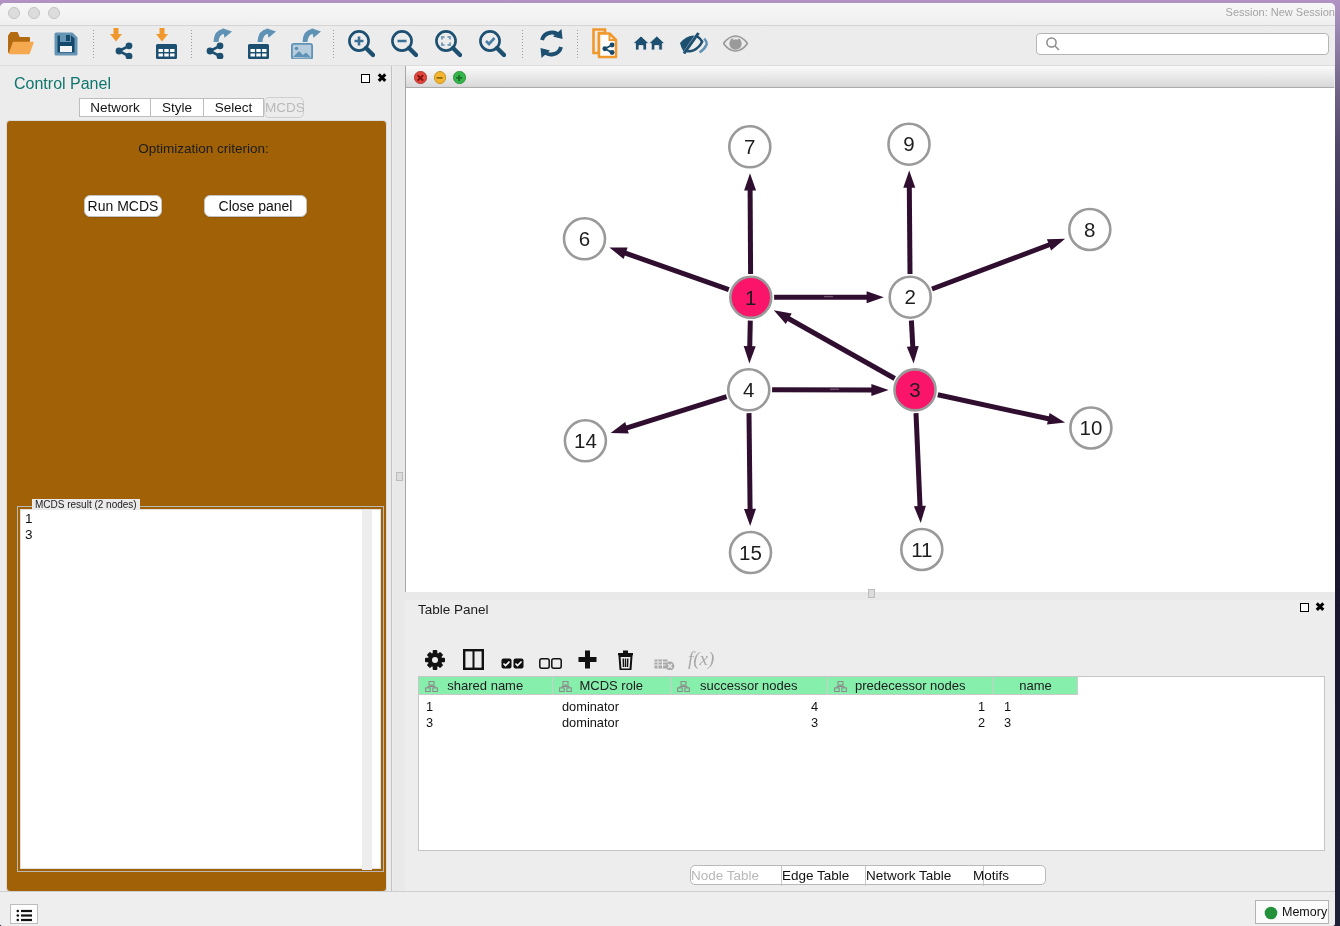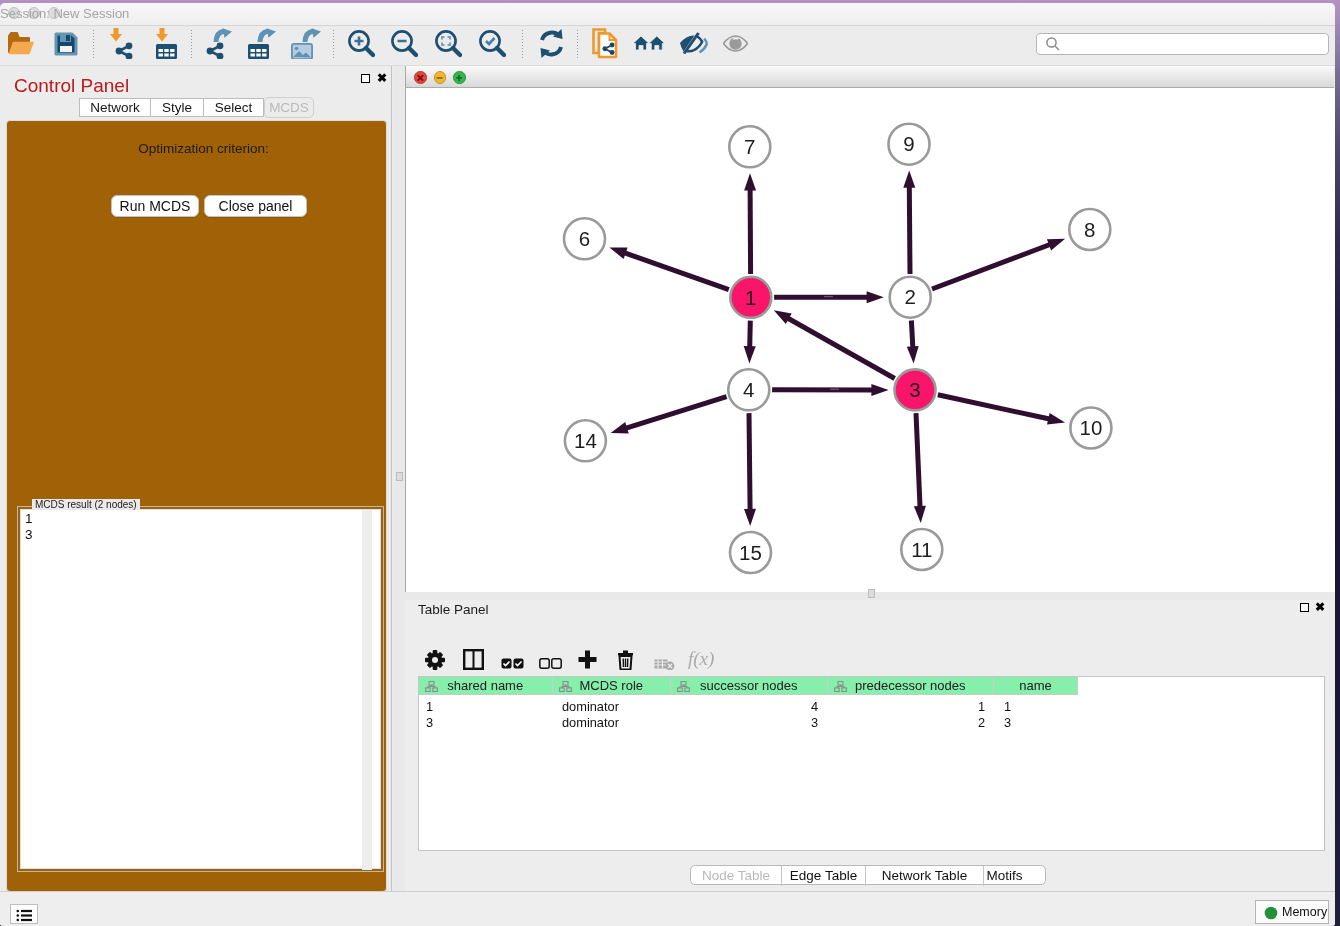--- a/index.html
+++ b/index.html
@@ -1,27 +1,27 @@
 <!DOCTYPE html>
 <html><head><meta charset="utf-8"><style>
 *{margin:0;padding:0;box-sizing:border-box}
 html,body{width:1340px;height:926px;overflow:hidden;font-family:"Liberation Sans",sans-serif}
 body{background:linear-gradient(#b293c4 0%,#a38db8 2%,#7a6d92 8%,#4f4569 16%,#322a4e 26%,#231b3b 36%,#1b1530 55%,#1a1731 75%,#1e2137 100%);position:relative}
 .abs{position:absolute}
 #win{position:absolute;left:0;top:3px;width:1335px;height:923px;background:#ececec;border-radius:5px 5px 3px 3px;overflow:hidden}
 #titlebar{position:absolute;left:0;top:0;width:100%;height:23px;background:linear-gradient(#f7f7f7,#efefef);border-bottom:1px solid #d4d4d4}
 #titlebar .tl{position:absolute;top:3.5px;width:12px;height:12px;border-radius:50%;background:#dcdcdc;border:1px solid #c3c3c3}
-#title{position:absolute;top:3px;width:100%;text-align:left;font-size:13px;color:#a4a4a4}
+#title{position:absolute;top:3px;width:100%;text-align:right;font-size:11px;color:#a4a4a4}
 #toolbar{position:absolute;left:0;top:23px;width:100%;height:40px;background:#ececec;border-bottom:1px solid #dcdcdc}
 .sep{position:absolute;top:4px;height:29px;width:1px;background-image:linear-gradient(#9a9a9a 33%,rgba(0,0,0,0) 0%);background-size:1px 3px}
 .ticon{position:absolute;top:27px}
 #searchbox{position:absolute;left:1036px;top:7px;width:293px;height:22px;background:#fff;border:1px solid #b5b5b5;border-radius:4px}
 
 #cpanel{position:absolute;left:0;top:63px;width:392px;height:825px;background:#ececec;border-right:1px solid #c2c2c2}
-#cphead{position:absolute;left:14px;top:9px;font-size:19px;color:#b91c1c}
+#cphead{position:absolute;left:14px;top:9px;font-size:16px;color:#0f766e}
 .mini-sq{position:absolute;width:9px;height:9px;border:1.5px solid #000;background:#fff}
 .mini-x{position:absolute;font-size:12px;color:#000;font-weight:bold}
 #tabs{position:absolute;left:79px;top:32px;height:19px}
 .tab{position:absolute;top:0;height:19px;background:#fff;border:1px solid #bdbdbd;font-size:13.5px;color:#151515;text-align:center;line-height:18px}
 #tab-mcds{background:#ececec;border:1px solid #cfcfcf;border-radius:5px;color:#b9b9b9;top:-1px;height:21px;line-height:20px}
 #cpbody{position:absolute;left:6px;top:54px;width:381px;height:772px;background:#a16207;border:1px solid #dcdcdc;border-radius:4px}
 #optlab{position:absolute;left:7px;top:20px;width:100%;text-align:center;font-size:13.5px;color:#1b1b1b}
 #combo{position:absolute;left:38px;top:36px;width:311px;height:24px;background:#fff;border:1px solid #c3c3c3;border-radius:5px;font-size:14px;color:#111;line-height:21px;padding-left:10px;box-shadow:0 0.5px 1px rgba(0,0,0,.15)}
 .btn{position:absolute;top:74px;height:22px;background:#fff;border:1px solid #c3c3c3;border-radius:6px;font-size:14px;color:#111;text-align:center;line-height:20px;box-shadow:0 0.5px 1px rgba(0,0,0,.12)}
 #fieldset{position:absolute;left:10px;top:385px;width:367px;height:366px;border:1px solid #b9b9b9}
@@ -45,21 +45,21 @@
 #tpanel{position:absolute;left:405px;top:597px;width:929px;height:291px;background:#ededed}
 #tphead{position:absolute;left:13px;top:2px;font-size:13.5px;color:#1b1b1b}
 #tptools{position:absolute;left:0;top:22px;width:100%;height:40px}
 #ttable{position:absolute;left:13px;top:76px;width:907px;height:175px;background:#fff;border:1px solid #c6c6c6}
 #thead{position:absolute;left:0;top:0;width:658px;height:18px;background:#86efac;border-bottom:1px solid #c9c9c9}
 .th{position:absolute;top:0;height:18px;border-right:1px solid #cdcdcd;font-size:13px;color:#202020;text-align:center;line-height:17px}
 .hicon{position:absolute;top:3.5px;width:13px;height:11px}
 .td{position:absolute;font-size:12.8px;color:#111;height:16px;line-height:16px}
 
 #btabs{position:absolute;left:285px;top:265px;width:356px;height:20px;background:#fff;border:1px solid #b9b9b9;border-radius:5px}
-.btab{position:absolute;top:0;height:20px;font-size:13.5px;text-align:center;line-height:19px;border-right:1px solid #c6c6c6}
+.btab{position:absolute;top:0;height:20px;font-size:13.5px;line-height:19px;border-right:1px solid #c6c6c6}
 
 #statusline{position:absolute;left:0;top:888px;width:100%;height:1px;background:#cfcfcf}
 #statusbar{position:absolute;left:0;top:889px;width:100%;height:34px;background:#eeeeee}
 #listbtn{position:absolute;left:10px;top:12px;width:28px;height:20px;background:#fdfdfd;border:1px solid #bdbdbd}
 #membtn{position:absolute;left:1255px;top:8px;width:74px;height:24px;background:#fbfbfb;border:1px solid #b3b3b3;font-size:12.5px;color:#111}
 </style></head>
 <body>
 <div id="win">
   <div id="titlebar">
     <div class="tl" style="left:8px"></div>
@@ -214,25 +214,25 @@
     </div>
 
 <div id="cpanel">
   <div id="cphead">Control Panel</div>
   <div class="mini-sq" style="left:361px;top:8px"></div>
   <div class="mini-x" style="left:377px;top:5px">✖</div>
   <div id="tabs">
         <div class="tab" style="left:0;width:72px">Network</div>
         <div class="tab" style="left:72px;width:53px;border-left:none">Style</div>
         <div class="tab" style="left:125px;width:60px;border-left:none">Select</div>
-        <div class="tab" id="tab-mcds" style="left:185px;width:50px">MCDS</div>
+        <div class="tab" id="tab-mcds" style="left:185px;width:40px">MCDS</div>
       </div>
   <div id="cpbody">
     <div id="optlab">Optimization criterion:</div>
-    <div class="btn" style="left:104px;width:88px">Run MCDS</div>
+    <div class="btn" style="left:77px;width:78px">Run MCDS</div>
     <div class="btn" style="left:197px;width:103px">Close panel</div>
     <div id="fieldset">
       <div id="fslegend">MCDS result (2 nodes)</div>
       <div id="fsinner">
         <div id="fstext">1<br>3</div>
         <div id="fsscroll"></div>
       </div>
     </div>
   </div>
 </div>

